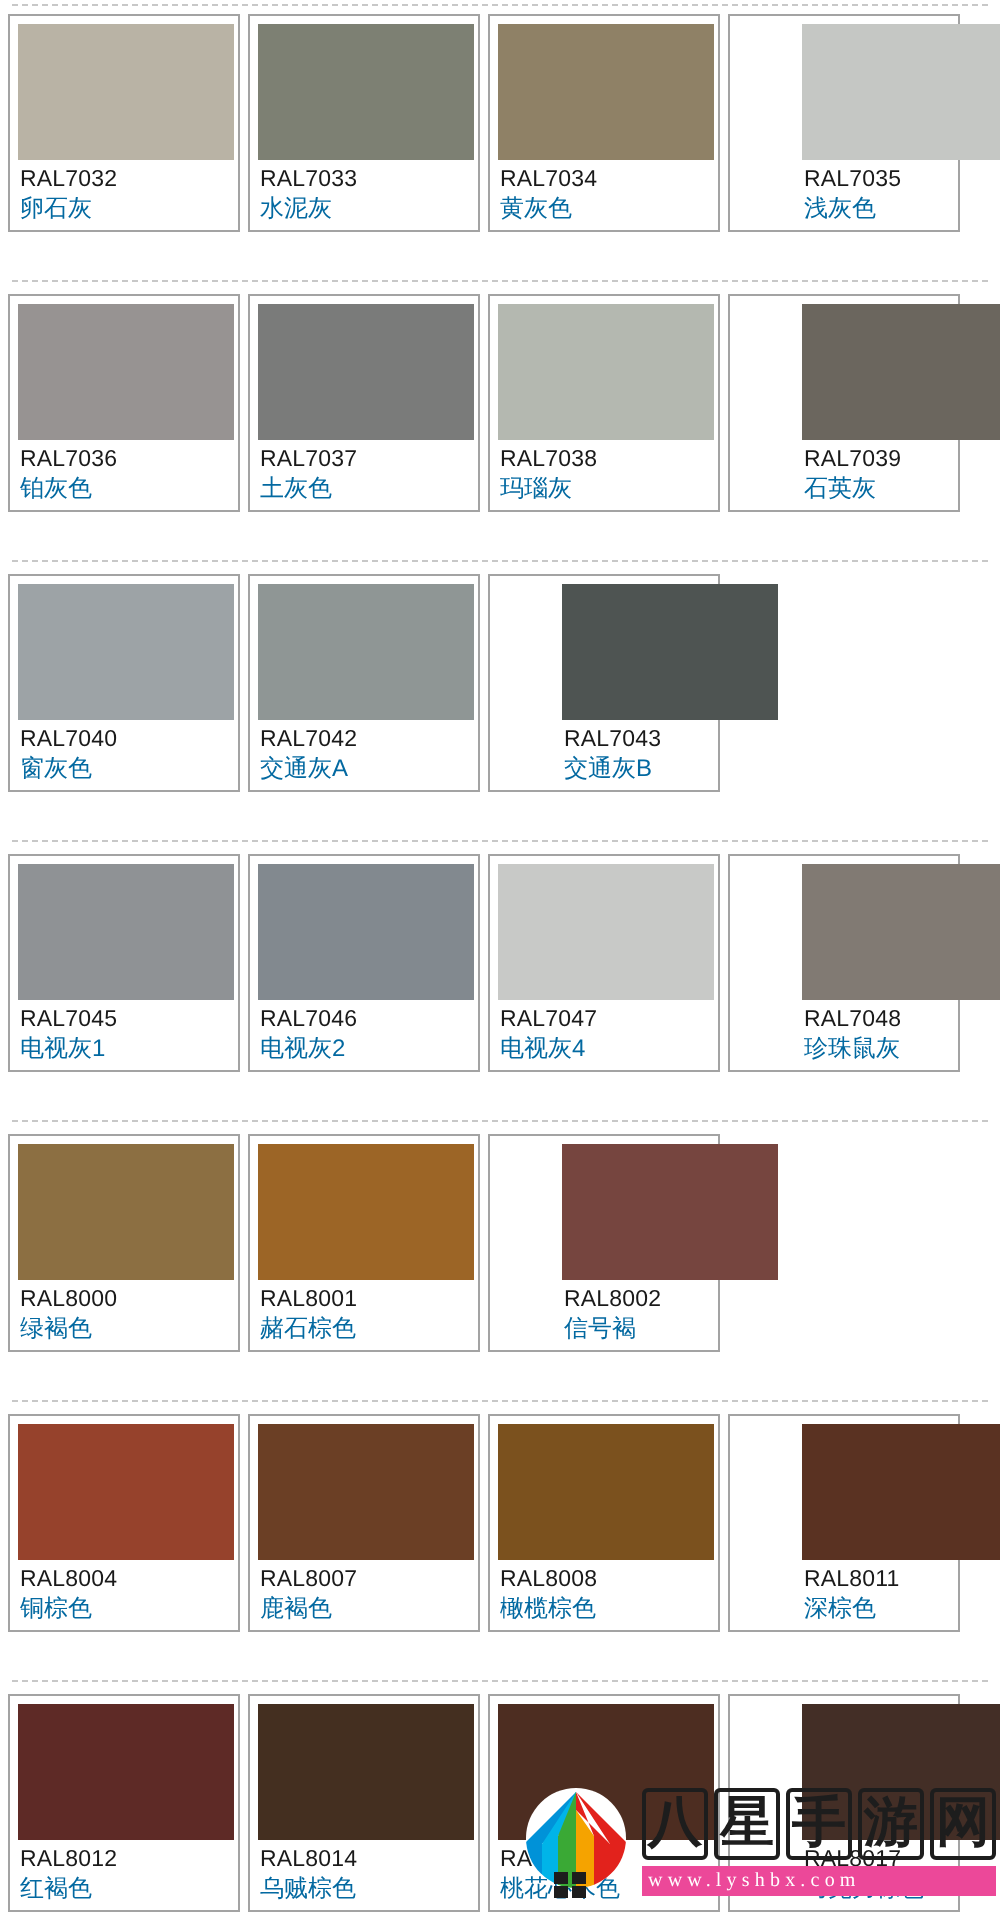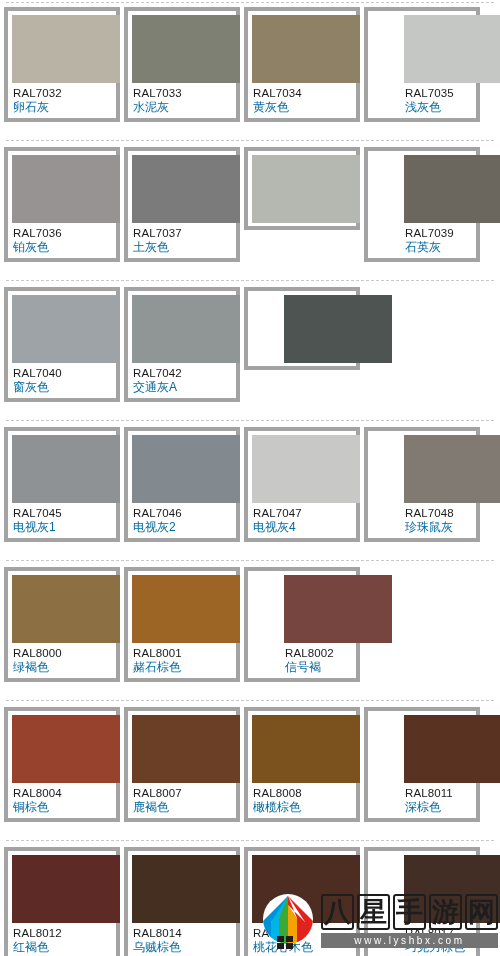--- a/index.html
+++ b/index.html
@@ -24,21 +24,21 @@
     position: absolute;
     left: 6px; right: 6px; top: 0;
     border-top: 1px dashed #c8c8c8;
   }
   .row.first::before { top: 2px; }
 
   .card {
     width: 116px;
     margin-right: 4px;
     background: #ffffff;
-    border: 4px solid #a3a3a3;
+    border: 1px solid #a3a3a3;
     padding: 4px 4px 3px 4px;
   }
   .card:last-child { margin-right: 0; padding-left: 36px; }
 
   .swatch {
     width: 108px;
     height: 68px;
     display: block;
   }
 
@@ -78,27 +78,26 @@
     font-size: 27px;
     line-height: 32px;
     font-weight: bold;
     color: #1d1d1d;
     border: 2px solid #1d1d1d;
     border-radius: 3px;
     padding: 0 1px;
   }
   .wm-url {
     margin-top: 3px;
-    background: #737373;
+    background: #ec4899;
     color: #ffffff;
-    font-family: Liberation Sans, sans-serif;
+    font-family: Liberation Serif, serif;
     font-size: 10px;
     line-height: 15px;
     letter-spacing: 2.6px;
-    text-align: center;
     padding: 0 3px;
   }
 </style>
 </head>
 <body>
 
 <div id="page">
   <div id="rows">
       <div class="row first">
         <div class="card">
@@ -140,20 +139,24 @@
         </div>
         <div class="card">
           <div class="swatch" style="background: rgb(122, 123, 122);"></div>
           <div class="meta">
             <div class="code">RAL7037</div>
             <div class="cname">土灰色</div>
           </div>
         </div>
         <div class="card">
           <div class="swatch" style="background: rgb(180, 184, 176);"></div>
+          <div class="meta">
+            <div class="code">RAL7038</div>
+            <div class="cname">玛瑙灰</div>
+          </div>
         </div>
         <div class="card">
           <div class="swatch" style="background: rgb(107, 102, 94);"></div>
           <div class="meta">
             <div class="code">RAL7039</div>
             <div class="cname">石英灰</div>
           </div>
         </div>
       </div>
       <div class="row">
@@ -166,20 +169,24 @@
         </div>
         <div class="card">
           <div class="swatch" style="background: rgb(143, 150, 149);"></div>
           <div class="meta">
             <div class="code">RAL7042</div>
             <div class="cname">交通灰A</div>
           </div>
         </div>
         <div class="card">
           <div class="swatch" style="background: rgb(78, 84, 82);"></div>
+          <div class="meta">
+            <div class="code">RAL7043</div>
+            <div class="cname">交通灰B</div>
+          </div>
         </div>
       </div>
       <div class="row">
         <div class="card">
           <div class="swatch" style="background: rgb(143, 146, 149);"></div>
           <div class="meta">
             <div class="code">RAL7045</div>
             <div class="cname">电视灰1</div>
           </div>
         </div>

